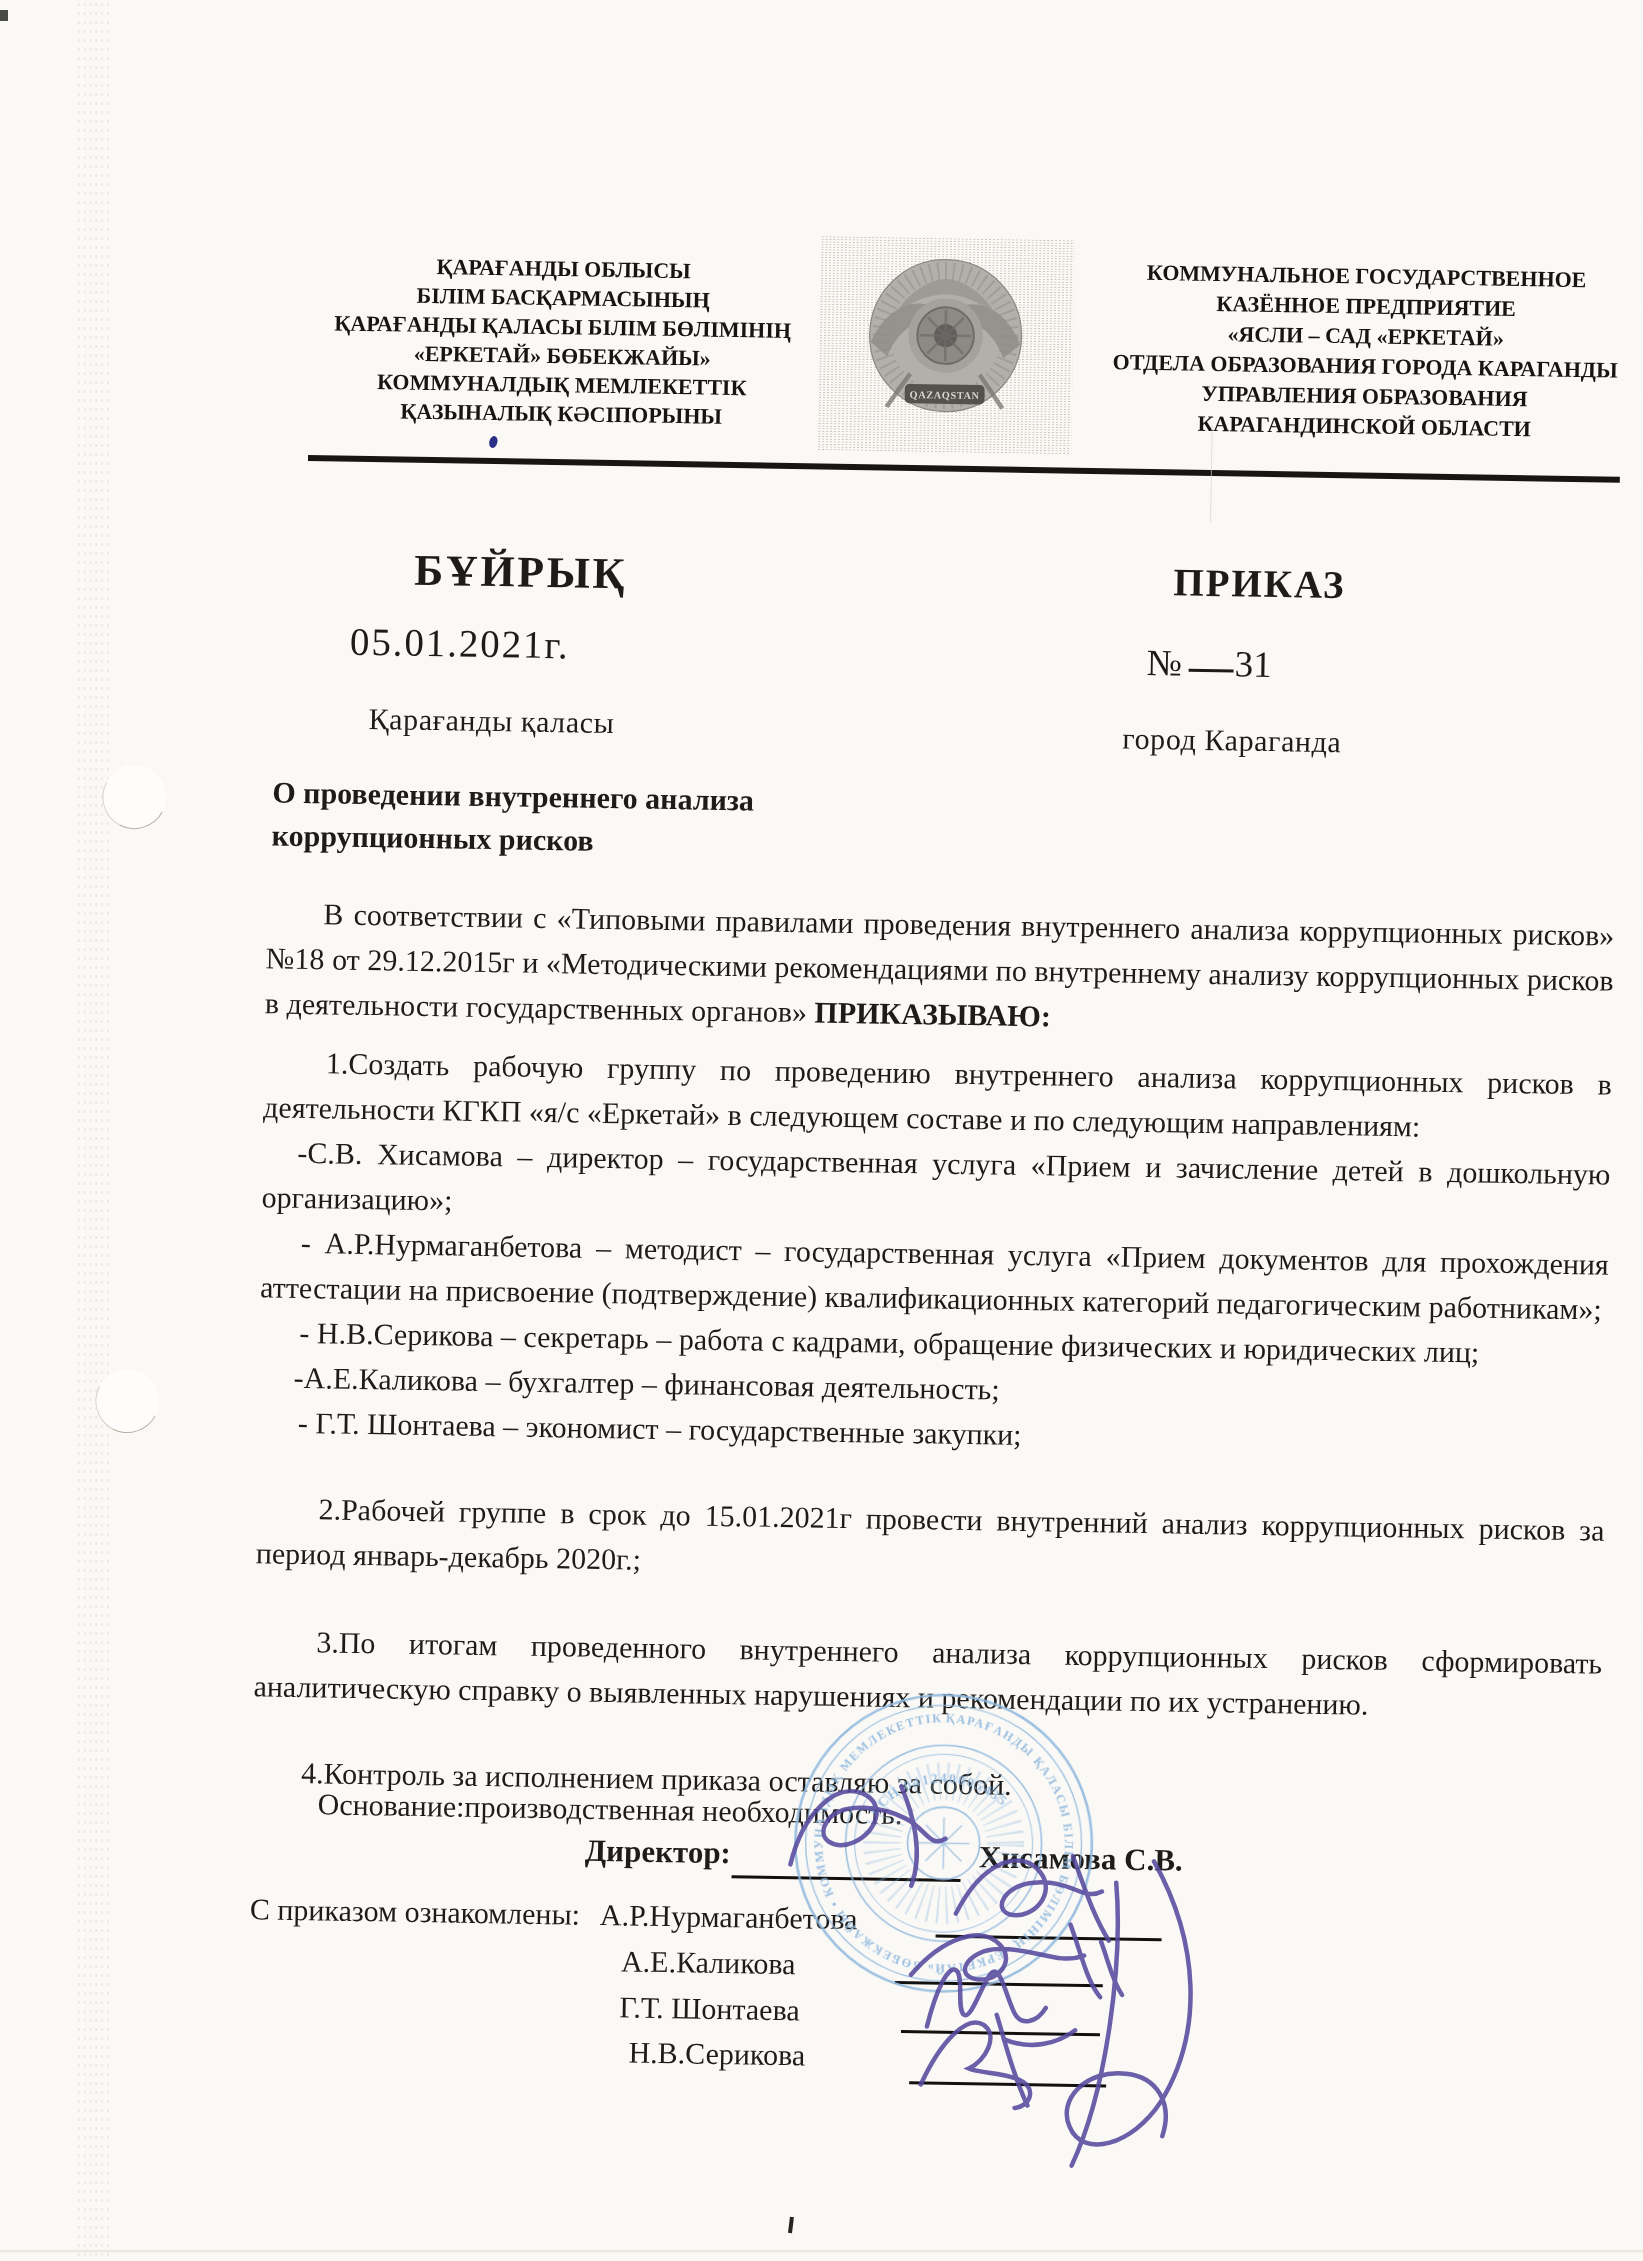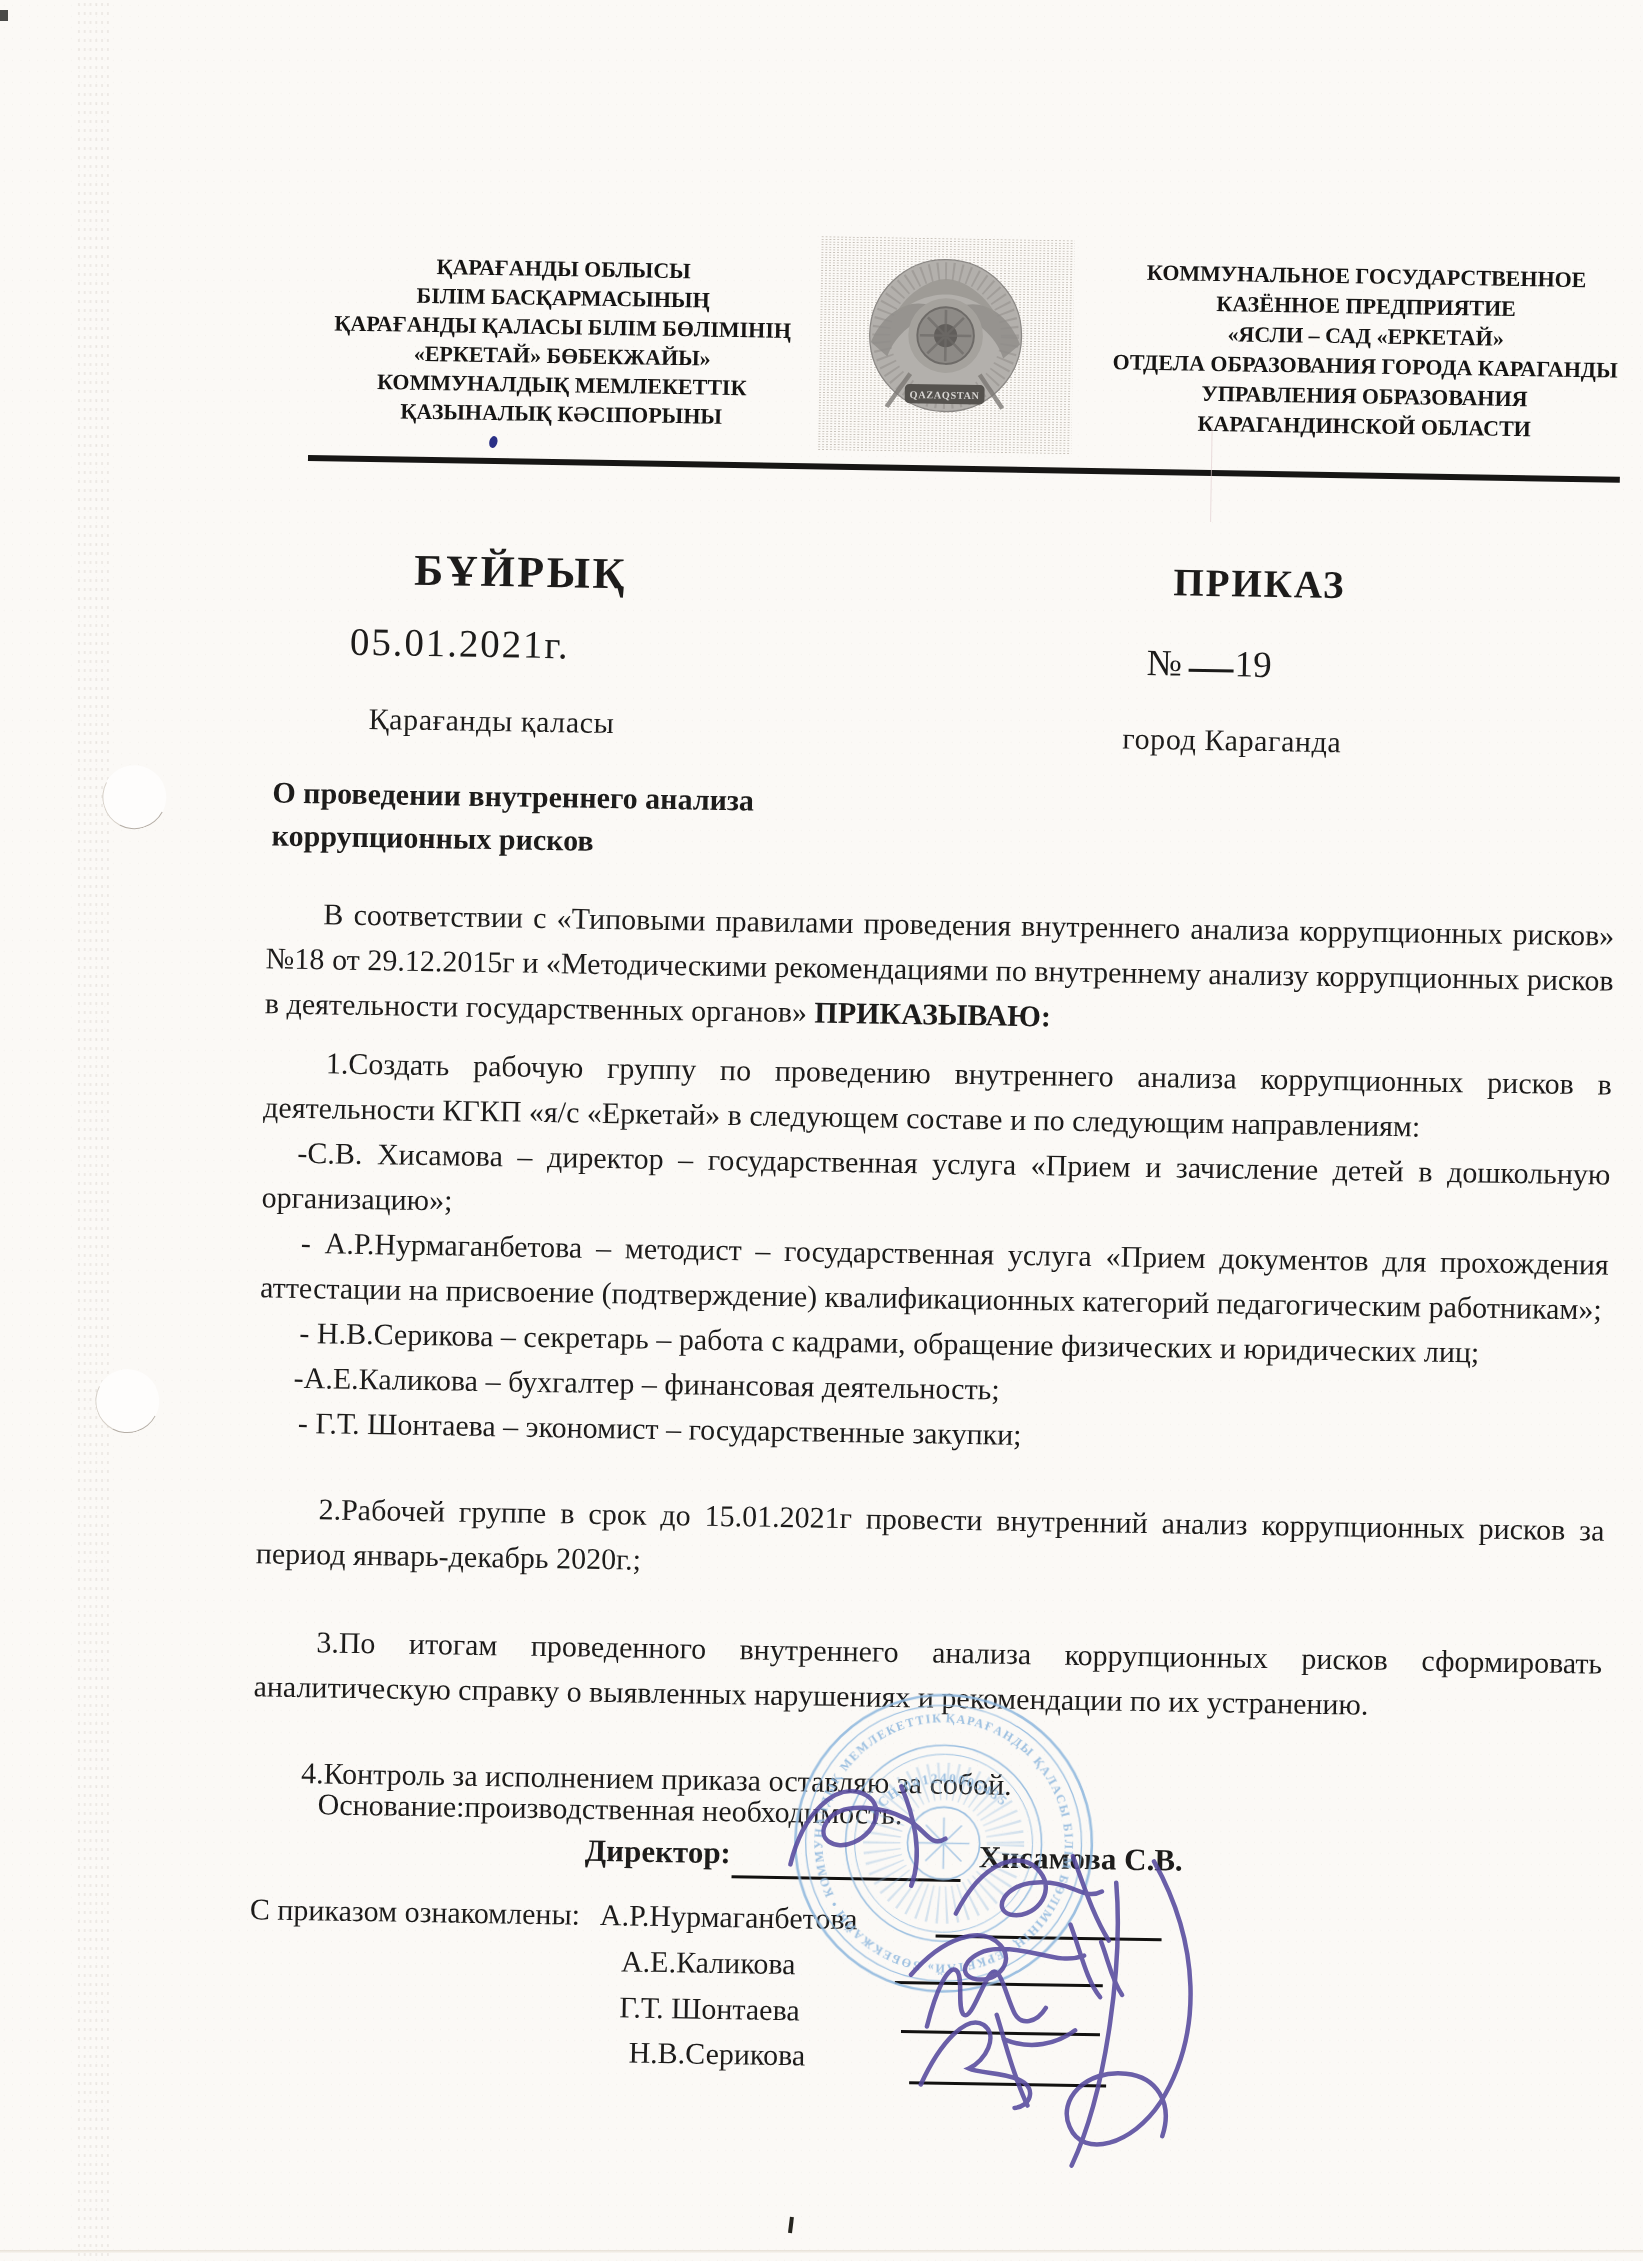--- a/index.html
+++ b/index.html
@@ -158,21 +158,21 @@
     </div>
 
     <div class="blue-dot"></div>
     <div class="rule"></div>
     <div class="crease"></div>
 
     <div class="title-kk">БҰЙРЫҚ</div>
     <div class="title-ru">ПРИКАЗ</div>
 
     <div class="doc-date">05.01.2021г.</div>
-    <div class="doc-num"><span>№</span><span class="num-gap"></span><span>19</span></div>
+    <div class="doc-num"><span>№</span><span class="num-gap"></span><span>31</span></div>
 
     <div class="city-kk">Қарағанды  қаласы</div>
     <div class="city-ru">город  Караганда</div>
 
     <div class="subject">
       <div>О проведении внутреннего анализа</div>
       <div>коррупционных рисков</div>
     </div>
 
     <div class="body-flow">

